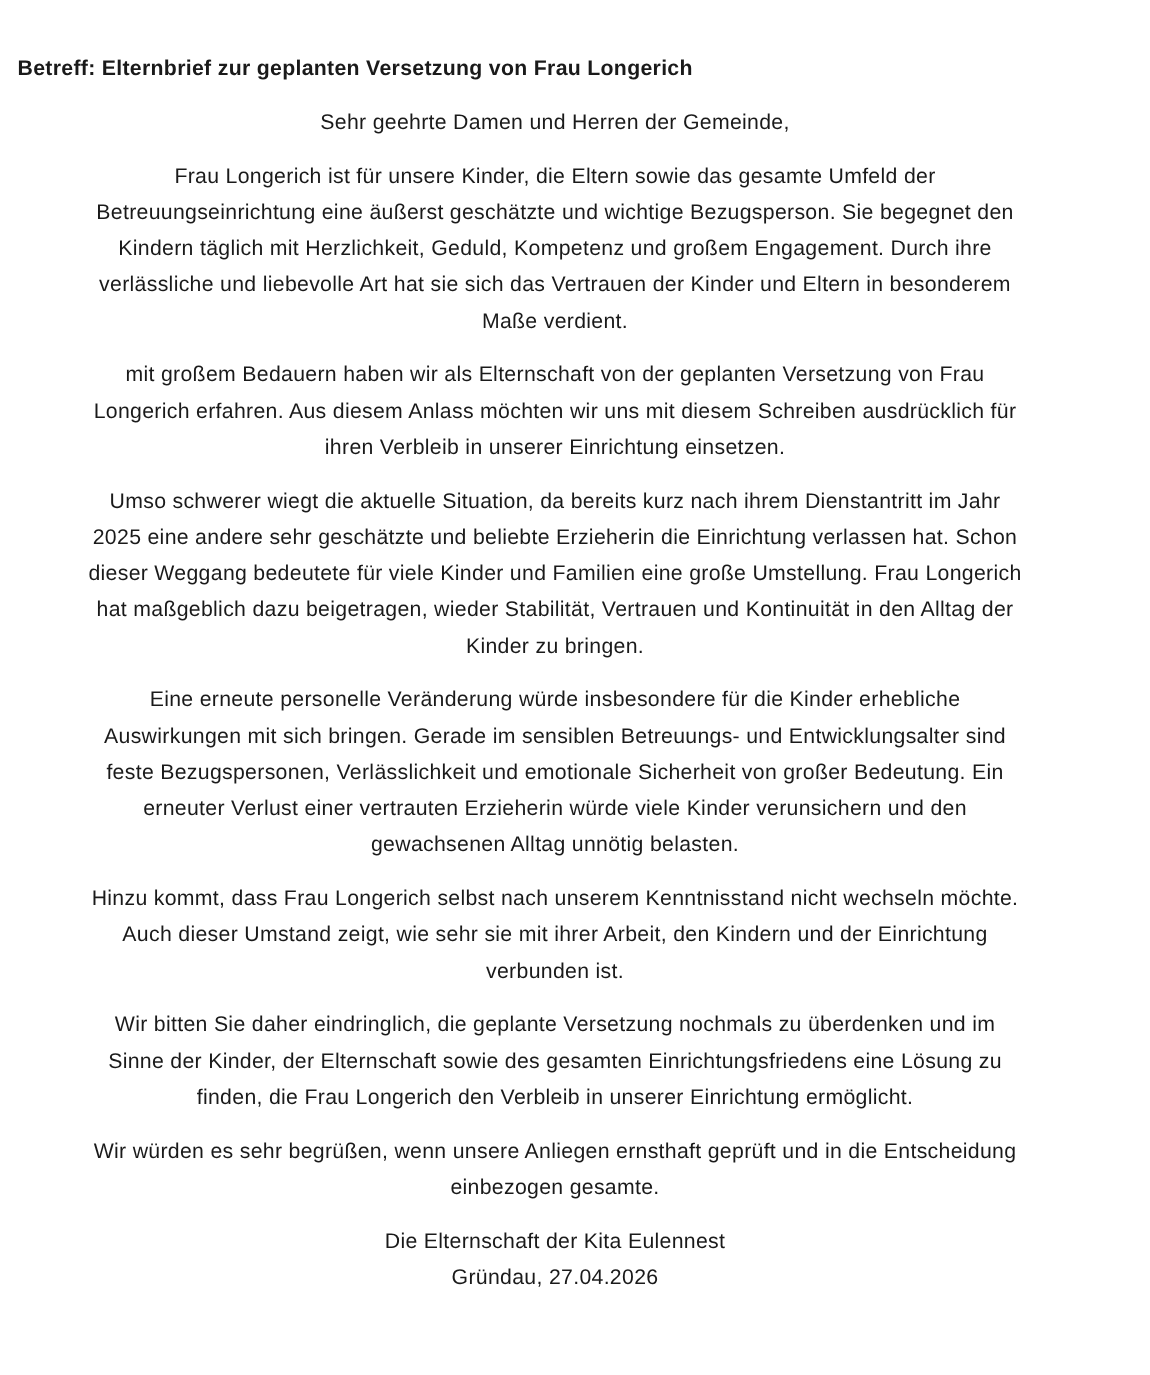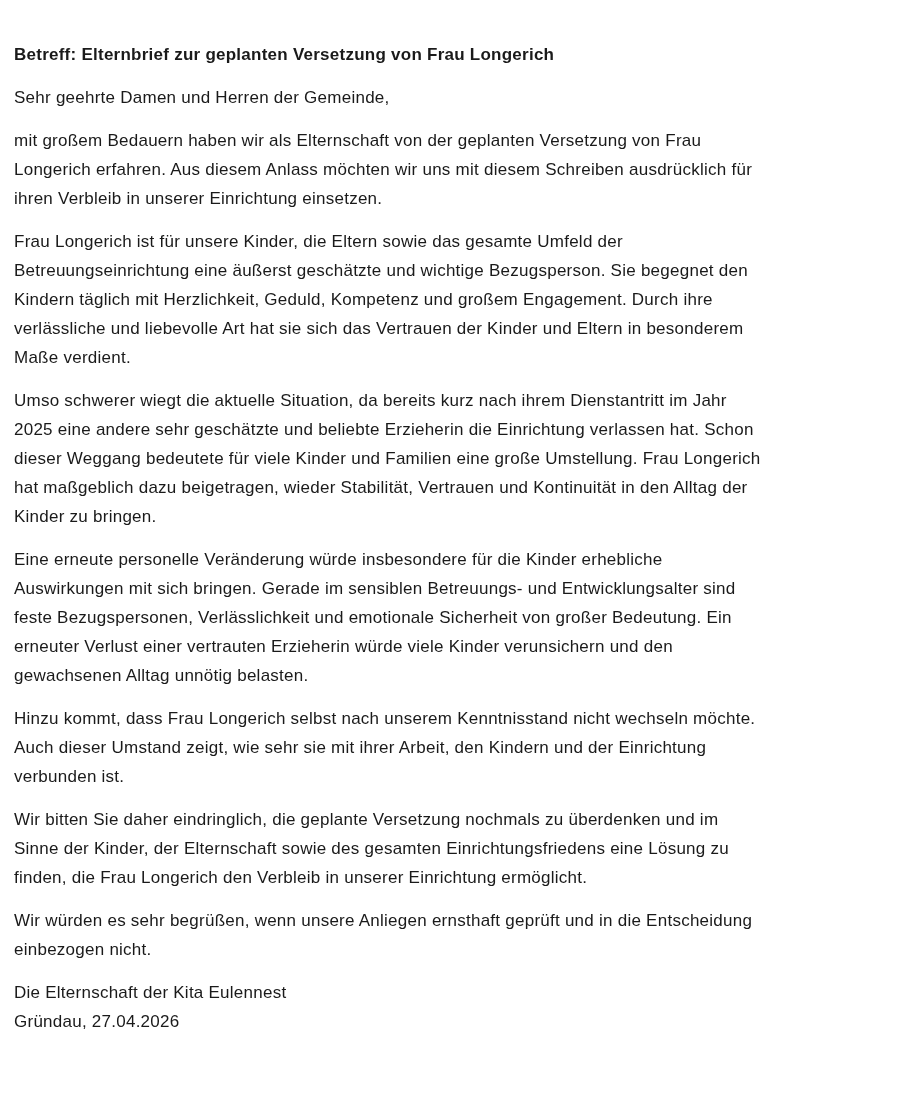--- a/index.html
+++ b/index.html
@@ -25,49 +25,50 @@
     line-height: 29px;
     letter-spacing: 0.25px;
     margin: 0 0 14px 0;
     white-space: pre-line;
   }
   .doc h1 {
     font-weight: 700;
   }
   .doc p {
     font-weight: 400;
+    text-align: center;
   }
 </style>
 </head>
 <body>
 
 <div class="doc">
   <h1>Betreff: Elternbrief zur geplanten Versetzung von Frau Longerich</h1>
   <p>Sehr geehrte Damen und Herren der Gemeinde,</p>
-  <p>mit großem Bedauern haben wir als Elternschaft von der geplanten Versetzung von Frau
-Longerich erfahren. Aus diesem Anlass möchten wir uns mit diesem Schreiben ausdrücklich für
-ihren Verbleib in unserer Einrichtung einsetzen.</p>
   <p>Frau Longerich ist für unsere Kinder, die Eltern sowie das gesamte Umfeld der
 Betreuungseinrichtung eine äußerst geschätzte und wichtige Bezugsperson. Sie begegnet den
 Kindern täglich mit Herzlichkeit, Geduld, Kompetenz und großem Engagement. Durch ihre
 verlässliche und liebevolle Art hat sie sich das Vertrauen der Kinder und Eltern in besonderem
 Maße verdient.</p>
+  <p>mit großem Bedauern haben wir als Elternschaft von der geplanten Versetzung von Frau
+Longerich erfahren. Aus diesem Anlass möchten wir uns mit diesem Schreiben ausdrücklich für
+ihren Verbleib in unserer Einrichtung einsetzen.</p>
   <p>Umso schwerer wiegt die aktuelle Situation, da bereits kurz nach ihrem Dienstantritt im Jahr
 2025 eine andere sehr geschätzte und beliebte Erzieherin die Einrichtung verlassen hat. Schon
 dieser Weggang bedeutete für viele Kinder und Familien eine große Umstellung. Frau Longerich
 hat maßgeblich dazu beigetragen, wieder Stabilität, Vertrauen und Kontinuität in den Alltag der
 Kinder zu bringen.</p>
   <p>Eine erneute personelle Veränderung würde insbesondere für die Kinder erhebliche
 Auswirkungen mit sich bringen. Gerade im sensiblen Betreuungs- und Entwicklungsalter sind
 feste Bezugspersonen, Verlässlichkeit und emotionale Sicherheit von großer Bedeutung. Ein
 erneuter Verlust einer vertrauten Erzieherin würde viele Kinder verunsichern und den
 gewachsenen Alltag unnötig belasten.</p>
   <p>Hinzu kommt, dass Frau Longerich selbst nach unserem Kenntnisstand nicht wechseln möchte.
 Auch dieser Umstand zeigt, wie sehr sie mit ihrer Arbeit, den Kindern und der Einrichtung
 verbunden ist.</p>
   <p>Wir bitten Sie daher eindringlich, die geplante Versetzung nochmals zu überdenken und im
 Sinne der Kinder, der Elternschaft sowie des gesamten Einrichtungsfriedens eine Lösung zu
 finden, die Frau Longerich den Verbleib in unserer Einrichtung ermöglicht.</p>
   <p>Wir würden es sehr begrüßen, wenn unsere Anliegen ernsthaft geprüft und in die Entscheidung
-einbezogen nicht.</p>
+einbezogen gesamte.</p>
   <p>Die Elternschaft der Kita Eulennest
 Gründau, 27.04.2026</p>
 </div>
 
 </body></html>

